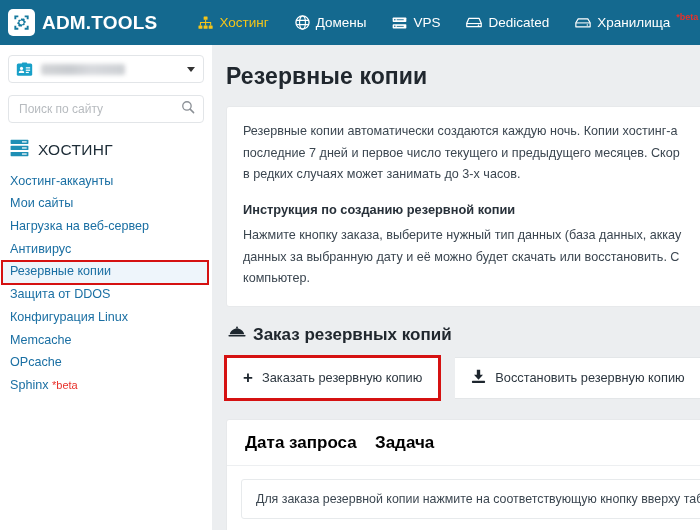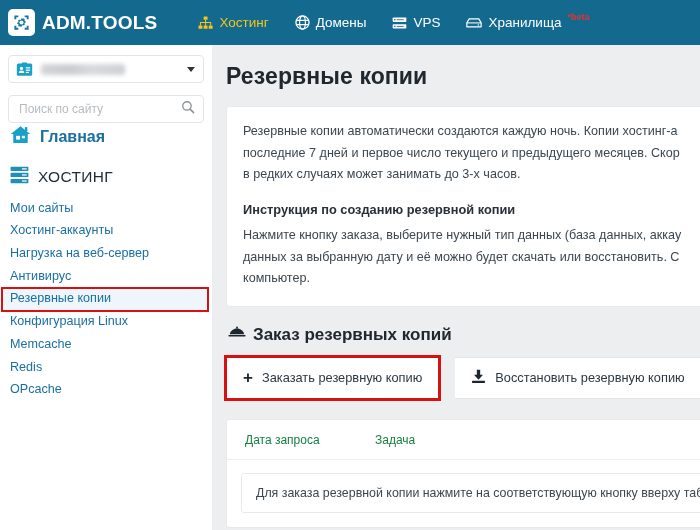--- a/index.html
+++ b/index.html
@@ -72,20 +72,21 @@
     max-width: 84px;
   }
   .caret-dn {
     width: 0; height: 0; border-left: 4px solid transparent;
     border-right: 4px solid transparent; border-top: 5px solid #333;
     flex: none; margin-left: auto;
   }
   .search-box {
     height: 28px; border: 1px solid #e2e5e8; border-radius: 4px;
     display: flex; align-items: center; padding: 0 8px; background:#fff;
+    margin-bottom: 16px;
   }
   .search-box input {
     border: none; outline: none; flex: 1; font-size: 12px;
     color: #444; background: transparent;
     font-family: "Liberation Sans", sans-serif;
   }
   .search-box input::placeholder { color: #b7bbbf; }
 
   .home-row {
     display: flex; align-items: center; gap: 9px;
@@ -157,21 +158,21 @@
   .btn.annotated {
     outline: 3px solid #d51111; outline-offset: -1px; z-index: 3;
   }
   .plus-ic { font-size: 17px; font-weight: bold; color: #1d262e; line-height: 1; }
 
   .table-card {
     background: #fff; border: 1px solid #e7e9eb; border-radius: 3px;
     padding: 0 0 14px 0;
   }
   .thead { display: flex; padding: 13px 18px 12px 18px; border-bottom: 1px solid #edeff1; }
-  .th { font-size: 12px; font-weight: normal; color: #15803d; }
+  .th { font-size: 17px; font-weight: bold; color: #000000; }
   .th.c1 { width: 130px; }
   .empty-row {
     margin: 13px 14px 0 14px; border: 1px solid #e7eaec; border-radius: 3px;
     background: #fff; padding: 12px 14px; font-size: 12.4px; color: #3b4650;
     white-space: nowrap;
   }
 </style>
 </head>
 <body>
 
@@ -223,20 +224,30 @@
             <rect x="0.7" y="8.2" width="14.6" height="4.6" rx="0.8" fill="#fff"></rect>
             <circle cx="3" cy="3.5" r="0.85" fill="#14698f"></circle>
             <circle cx="3" cy="10.5" r="0.85" fill="#14698f"></circle>
             <rect x="5" y="3.1" width="7.5" height="0.9" fill="#14698f"></rect>
             <rect x="5" y="10.1" width="7.5" height="0.9" fill="#14698f"></rect>
           </svg>
         </span>
         <span>VPS</span>
       </div>
 
+      <div class="nav-item">
+        <span class="nav-icon">
+          <svg width="16" height="13" viewBox="0 0 17 13">
+            <path d="M3 2.2h11l2.2 5.2v3.4H0.8V7.4z" fill="none" stroke="#fff" stroke-width="1.3" stroke-linejoin="round"></path>
+            <path d="M0.8 7.6h15.4" stroke="#fff" stroke-width="1.2"></path>
+            <circle cx="13.3" cy="9.5" r="0.85" fill="#fff"></circle>
+          </svg>
+        </span>
+        <span>Dedicated</span>
+      </div>
 
       <div class="nav-item">
         <span class="nav-icon">
           <svg width="16" height="12" viewBox="0 0 17 12">
             <path d="M3.4 1.6h10.2l2.5 4.2v4.3H0.9V5.8z" fill="none" stroke="#fff" stroke-width="1.25" stroke-linejoin="round"></path>
             <path d="M0.9 5.9h15.2" stroke="#fff" stroke-width="1.1"></path>
             <circle cx="13.1" cy="8.1" r="0.8" fill="#fff"></circle>
           </svg>
         </span>
         <span>Хранилища</span>
@@ -269,56 +280,49 @@
       <div class="search-box">
         <input type="text" placeholder="Поиск по сайту" style="">
         <span>
           <svg width="14" height="14" viewBox="0 0 16 16">
             <circle cx="6.8" cy="6.8" r="4.8" fill="none" stroke="#8b9096" stroke-width="1.5"></circle>
             <path d="M10.4 10.4L14.4 14.4" stroke="#8b9096" stroke-width="1.7" stroke-linecap="round"></path>
           </svg>
         </span>
       </div>
 
-      <div class="home-row">
-        <span>
-          <svg width="21" height="19" viewBox="0 0 22 20">
-            <path d="M11 1.2L0.8 9.6h2.6V19h15.2V9.6h2.6z" fill="#18a0c8"></path>
-            <rect x="6.4" y="11.4" width="4.1" height="4" fill="#fff"></rect>
-            <rect x="12.4" y="11.4" width="3.4" height="2.6" fill="#fff"></rect>
-            <rect x="15.6" y="2.2" width="2.6" height="4.1" fill="#18a0c8"></rect>
-          </svg>
-        </span>
-        <span class="home-label">Главная</span>
-      </div>
 
       <div class="section-head">
         <span>
           <svg width="19" height="18" viewBox="0 0 20 19">
             <rect x="0.6" y="0.8" width="18.8" height="4.5" rx="0.7" fill="#1f8fb5"></rect>
             <rect x="0.6" y="7.2" width="18.8" height="4.5" rx="0.7" fill="#1f8fb5"></rect>
             <rect x="0.6" y="13.6" width="18.8" height="4.5" rx="0.7" fill="#1f8fb5"></rect>
             <rect x="12.6" y="2.4" width="5" height="1.3" fill="#fff"></rect>
             <rect x="12.6" y="8.8" width="5" height="1.3" fill="#fff"></rect>
             <rect x="12.6" y="15.2" width="5" height="1.3" fill="#fff"></rect>
           </svg>
         </span>
         <span class="section-title">ХОСТИНГ</span>
       </div>
 
       <ul class="menu">
+        <li><span>Хостинг-аккаунты</span></li>
         <li><span>Мои сайты</span></li>
-        <li><span>Хостинг-аккаунты</span></li>
         <li><span>Нагрузка на веб-сервер</span></li>
         <li><span>Антивирус</span></li>
         <li class="selected"><span>Резервные копии</span></li>
+        <li><span>Защита от DDOS</span></li>
         <li><span>Конфигурация Linux</span></li>
         <li><span>Memcache</span></li>
-        <li><span>Redis</span></li>
         <li><span>OPcache</span></li>
+        <li>
+          <span>Sphinx</span>
+          <span class="beta-tag">*beta</span>
+        </li>
       </ul>
     </div>
 
     <div class="main">
       <div class="main-inner">
 
         <h1 class="page-title">Резервные копии</h1>
 
         <div class="panel">
           <div class="p-block">

